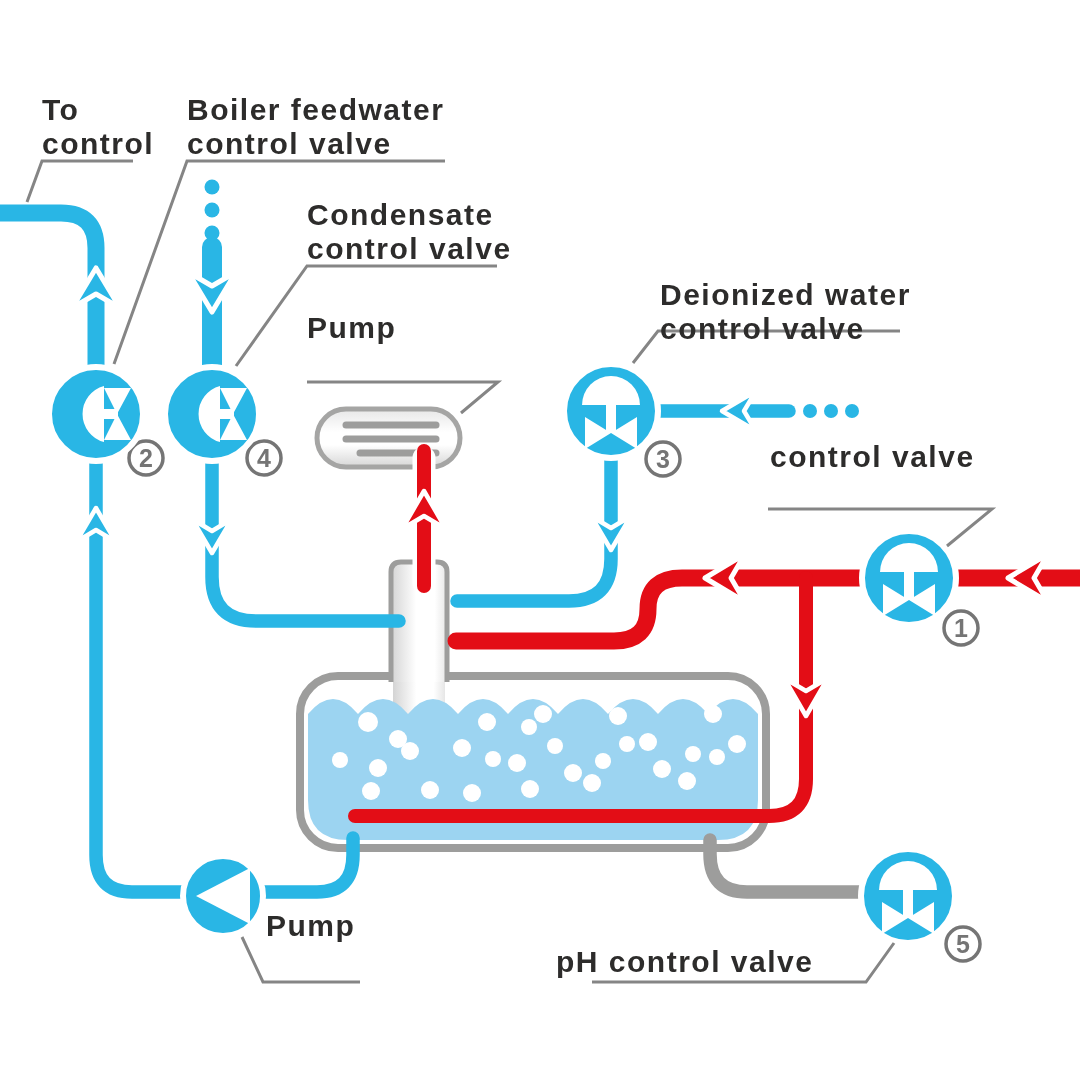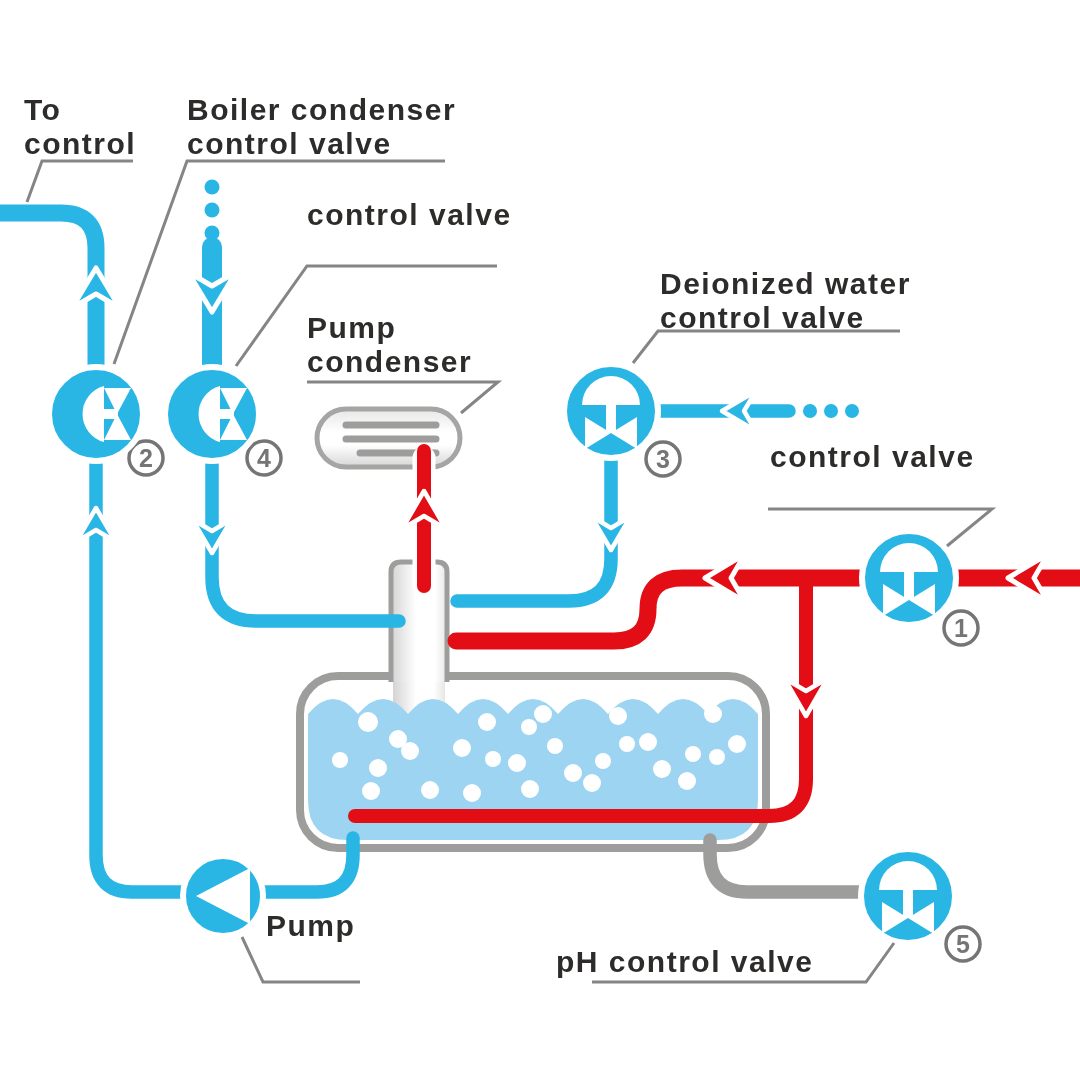--- a/index.html
+++ b/index.html
@@ -227,36 +227,36 @@
     <path d="M 445 161 H 187 L 114 364"></path>
     <path d="M 497 266 H 307 L 236 366"></path>
     <path d="M 307 382 H 498 L 461 413"></path>
     <path d="M 900 331 H 658 L 633 363"></path>
     <path d="M 768 509 H 992 L 947 546"></path>
     <path d="M 360 982 H 263 L 242 937"></path>
     <path d="M 592 982 H 866 L 894 943"></path>
   </g>
 </svg>
 
-<div class="lbl" style="left:24px;top:93px">
+<div class="lbl" style="left:42px;top:93px">
   <span>To</span>
   <span>control</span>
 </div>
 <div class="lbl" style="left:187px;top:93px">
-  <span>Boiler condenser</span>
+  <span>Boiler feedwater</span>
   <span>control valve</span>
 </div>
 <div class="lbl" style="left:307px;top:198px">
+  <span>Condensate</span>
   <span>control valve</span>
 </div>
 <div class="lbl" style="left:307px;top:311px">
   <span>Pump</span>
-  <span>condenser</span>
-</div>
-<div class="lbl" style="left:660px;top:267px">
+</div>
+<div class="lbl" style="left:660px;top:278px">
   <span>Deionized water</span>
   <span>control valve</span>
 </div>
 <div class="lbl" style="left:770px;top:440px">
   <span>control valve</span>
 </div>
 <div class="lbl" style="left:266px;top:909px">
   <span>Pump</span>
 </div>
 <div class="lbl" style="left:556px;top:945px">

